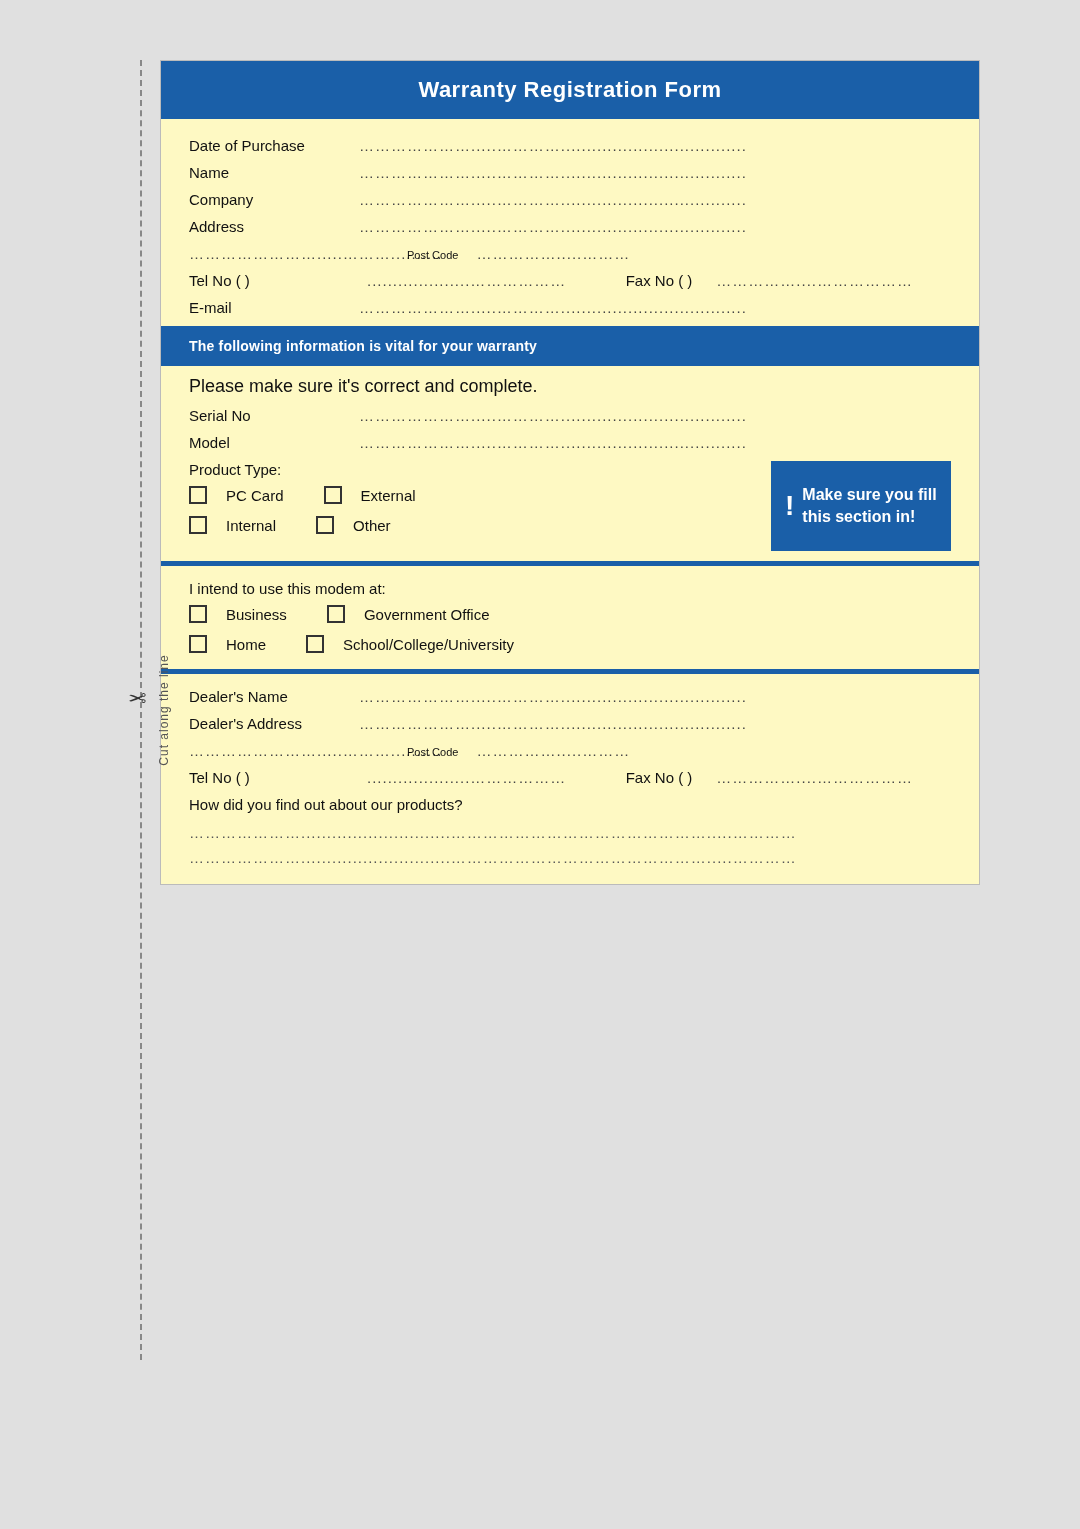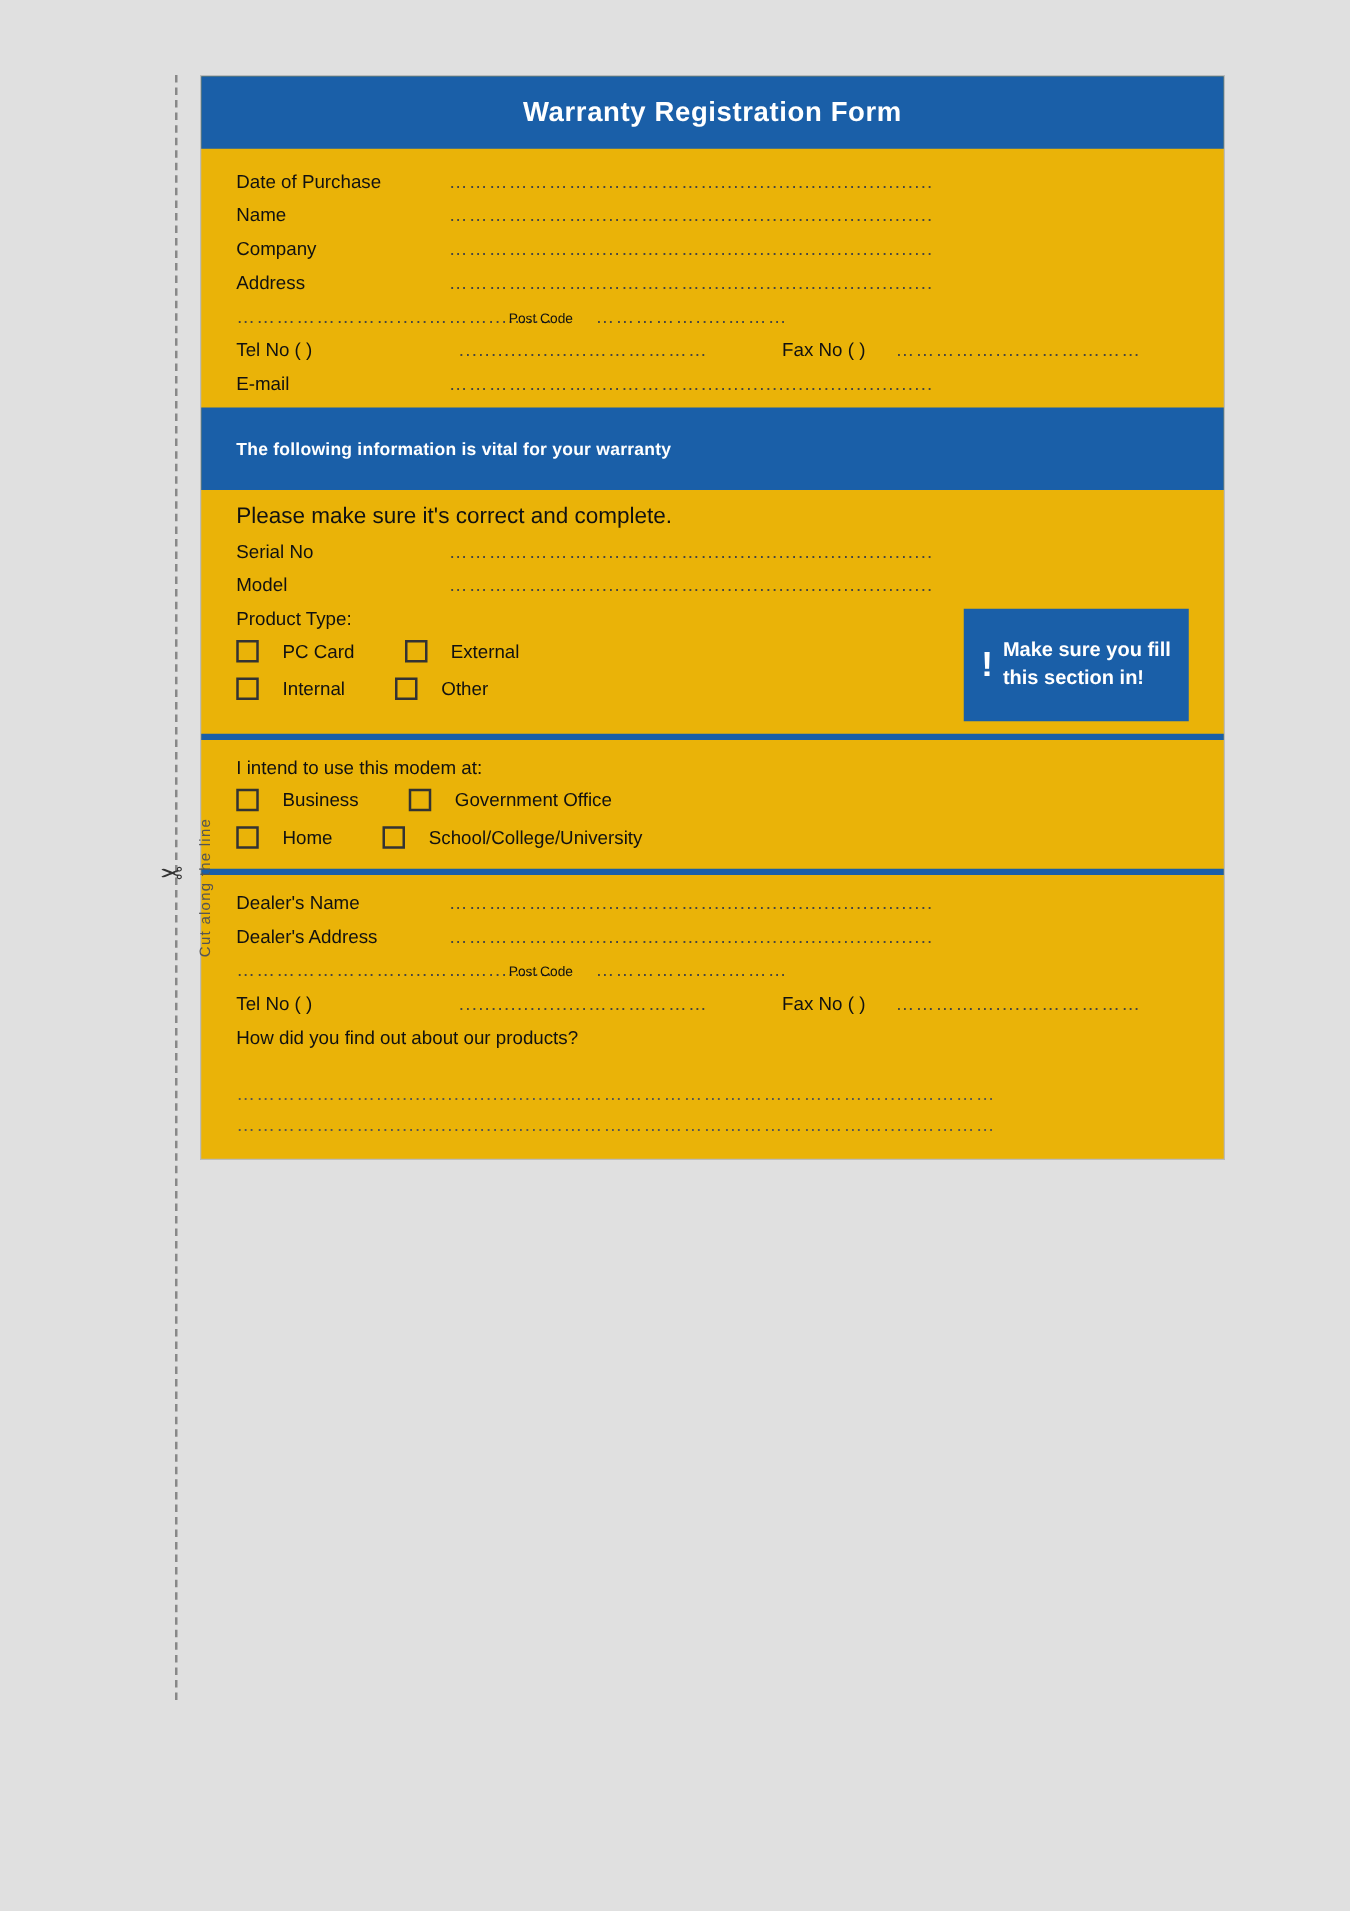--- a/index.html
+++ b/index.html
@@ -54,21 +54,21 @@
     .scissors-icon {
       position: absolute;
       left: 28px;
       top: 48%;
       font-size: 22px;
       transform: rotate(180deg);
       color: #333;
     }
 
     .form-container {
-      background: #eab308;
+      background: #fef9c3;
       border: 1px solid #bbb;
       width: 820px;
       padding: 0;
     }
 
     .form-header {
       background: #1a5fa8;
       color: #fff;
       text-align: center;
       padding: 16px 10px;
@@ -135,21 +135,21 @@
       align-items: center;
       margin-bottom: 10px;
       gap: 8px;
     }
 
     .section-banner {
       background: #1a5fa8;
       color: #fff;
       font-size: 14px;
       font-weight: bold;
-      padding: 25px 28px;
+      padding: 12px 28px;
       margin: 6px -28px 10px -28px;
       letter-spacing: 0.2px;
     }
 
     .section-note {
       font-size: 18px;
       color: #111;
       margin-bottom: 10px;
     }
 
@@ -400,21 +400,21 @@
         <span class="postcode-fill">…………….....………</span>
       </div>
 
       <div class="telno-row">
         <span class="field-label">Tel  No (   )</span>
         <span style="flex:1; color:#444; letter-spacing:1px;">....................………………</span>
         <span style="margin: 0 16px; font-size:15px; color:#111;">Fax No (   )</span>
         <span style="flex:1; color:#444; letter-spacing:1px;">……………....………………</span>
       </div>
 
-      <div style="margin-bottom: 28px;">
+      <div style="margin-bottom: 11px;">
         <span class="field-label" style="min-width: unset;">How did you find out about our products?</span>
       </div>
 
       <div style="margin-bottom: 8px;">
         <span class="dots-line">………………….............................………………………………………….....…………</span>
       </div>
       <div style="margin-bottom: 8px;">
         <span class="dots-line">………………….............................………………………………………….....…………</span>
       </div>
 

